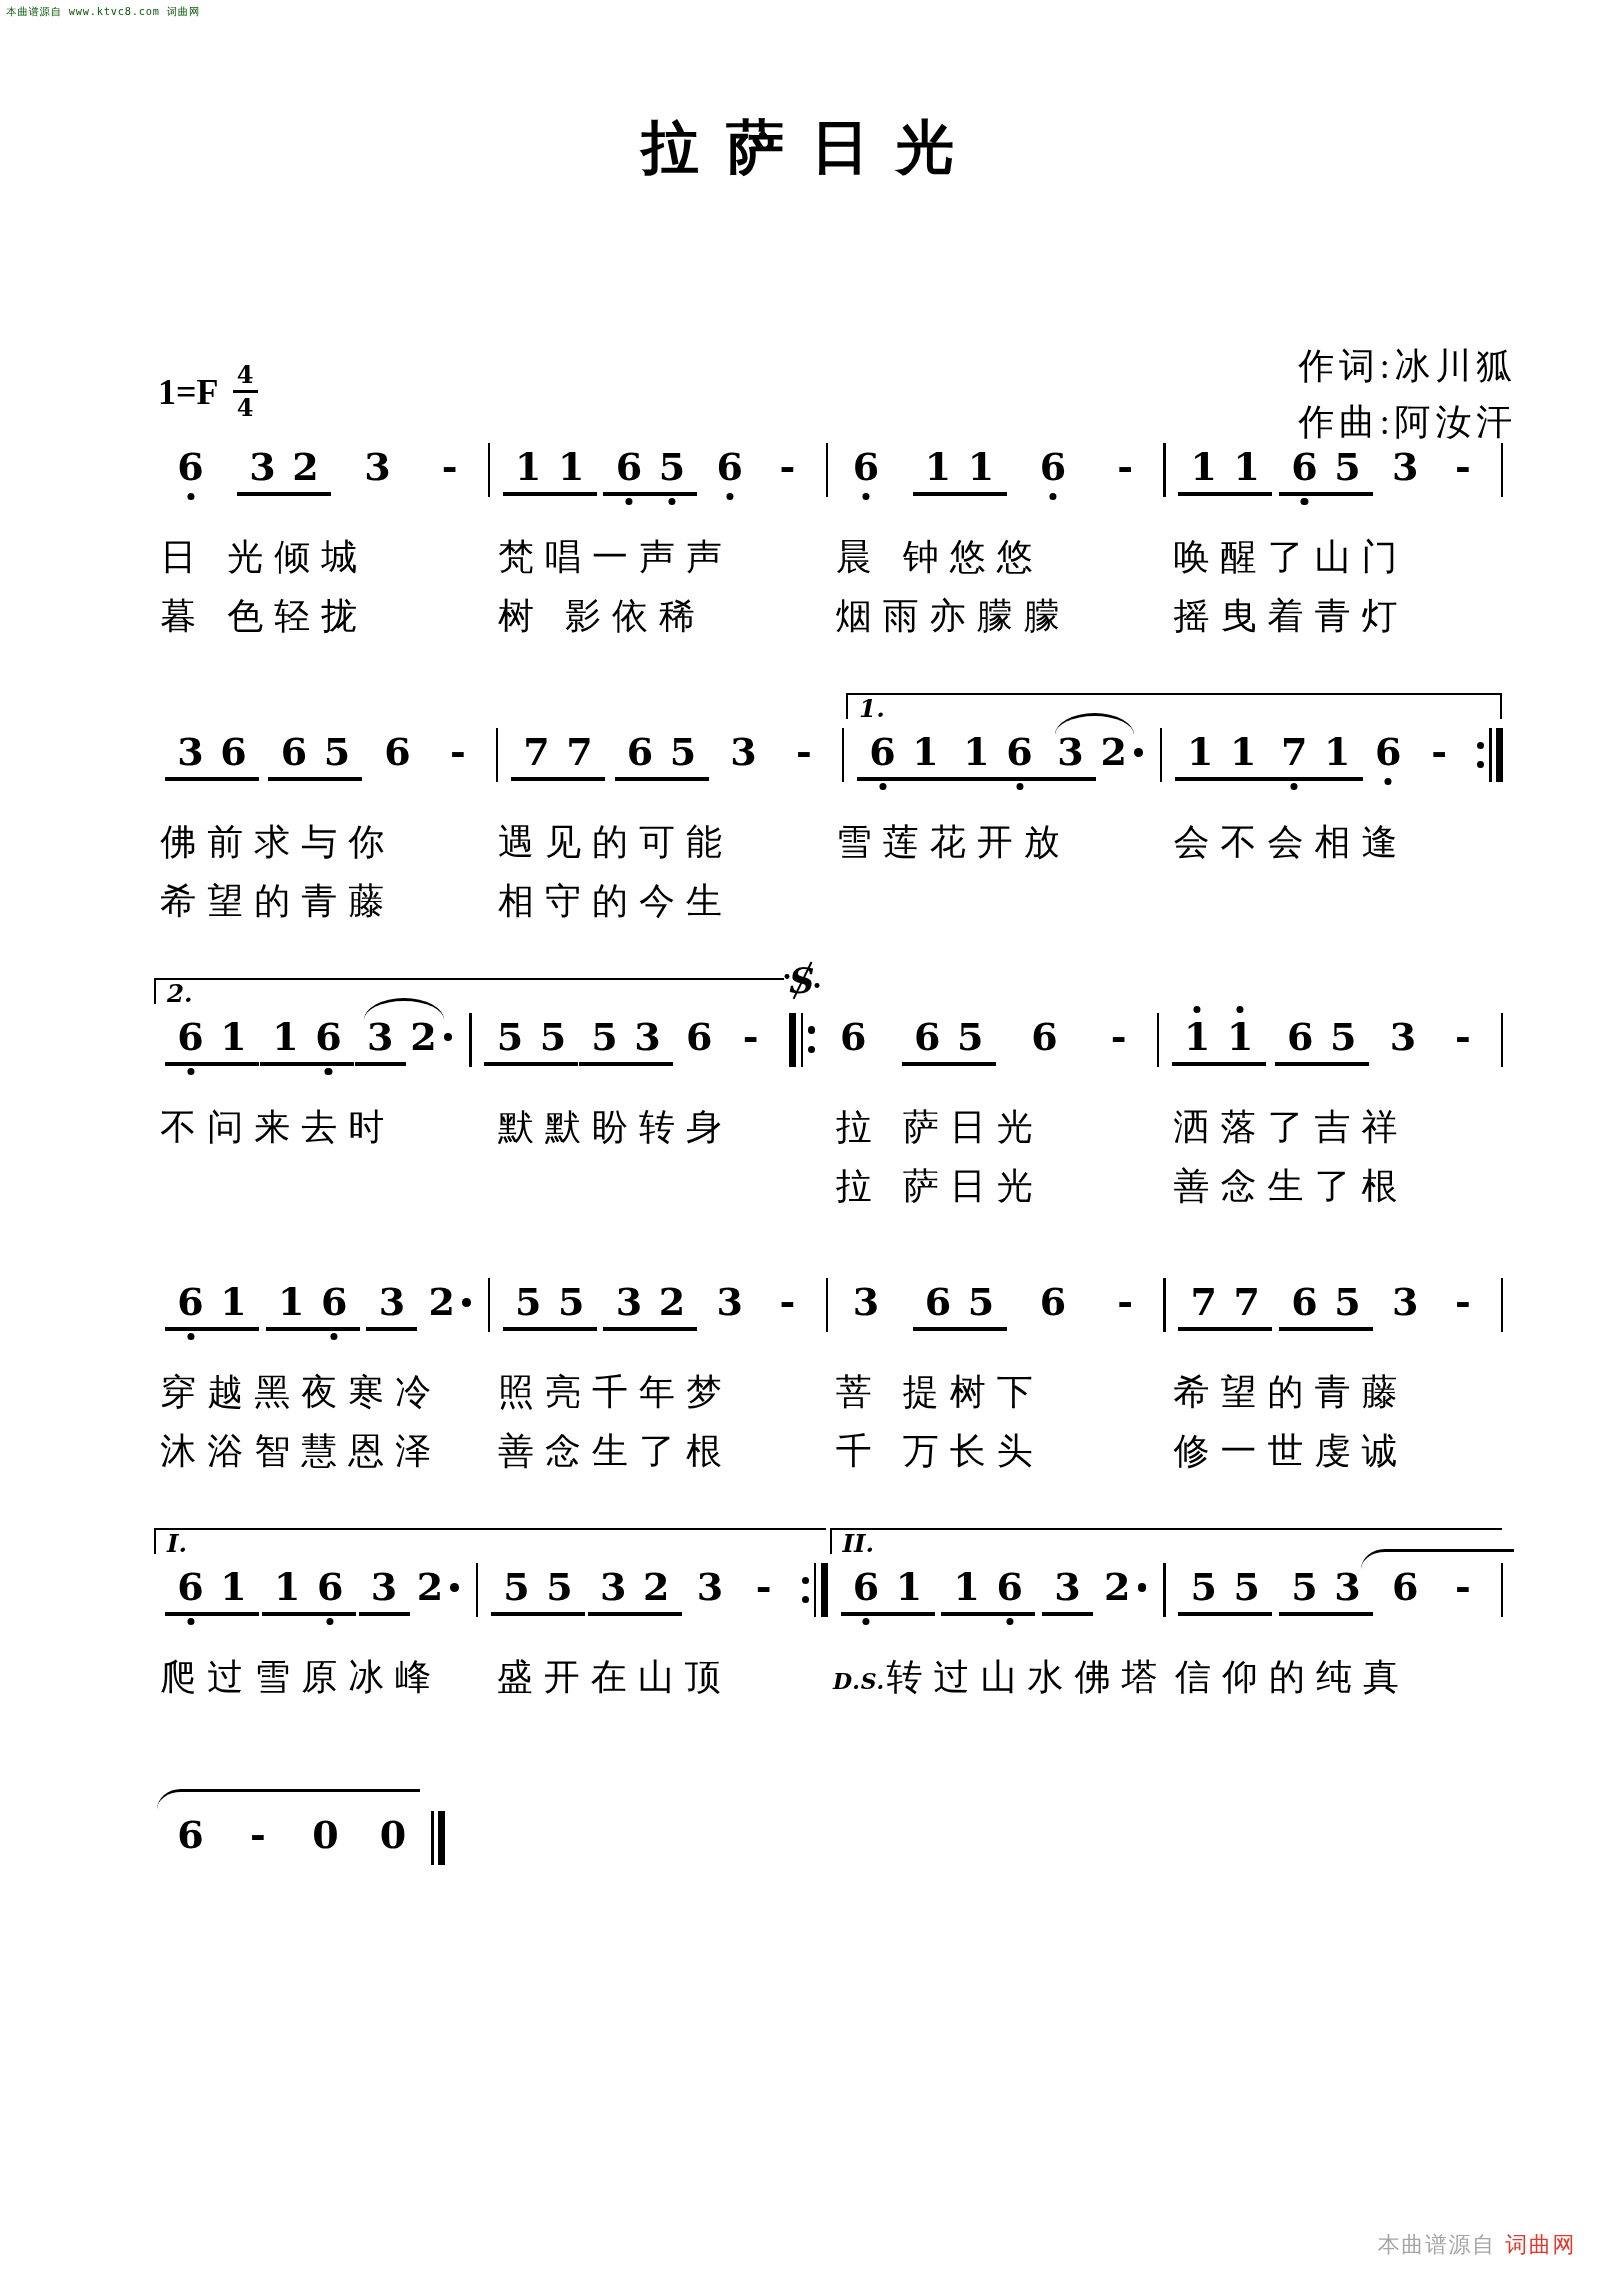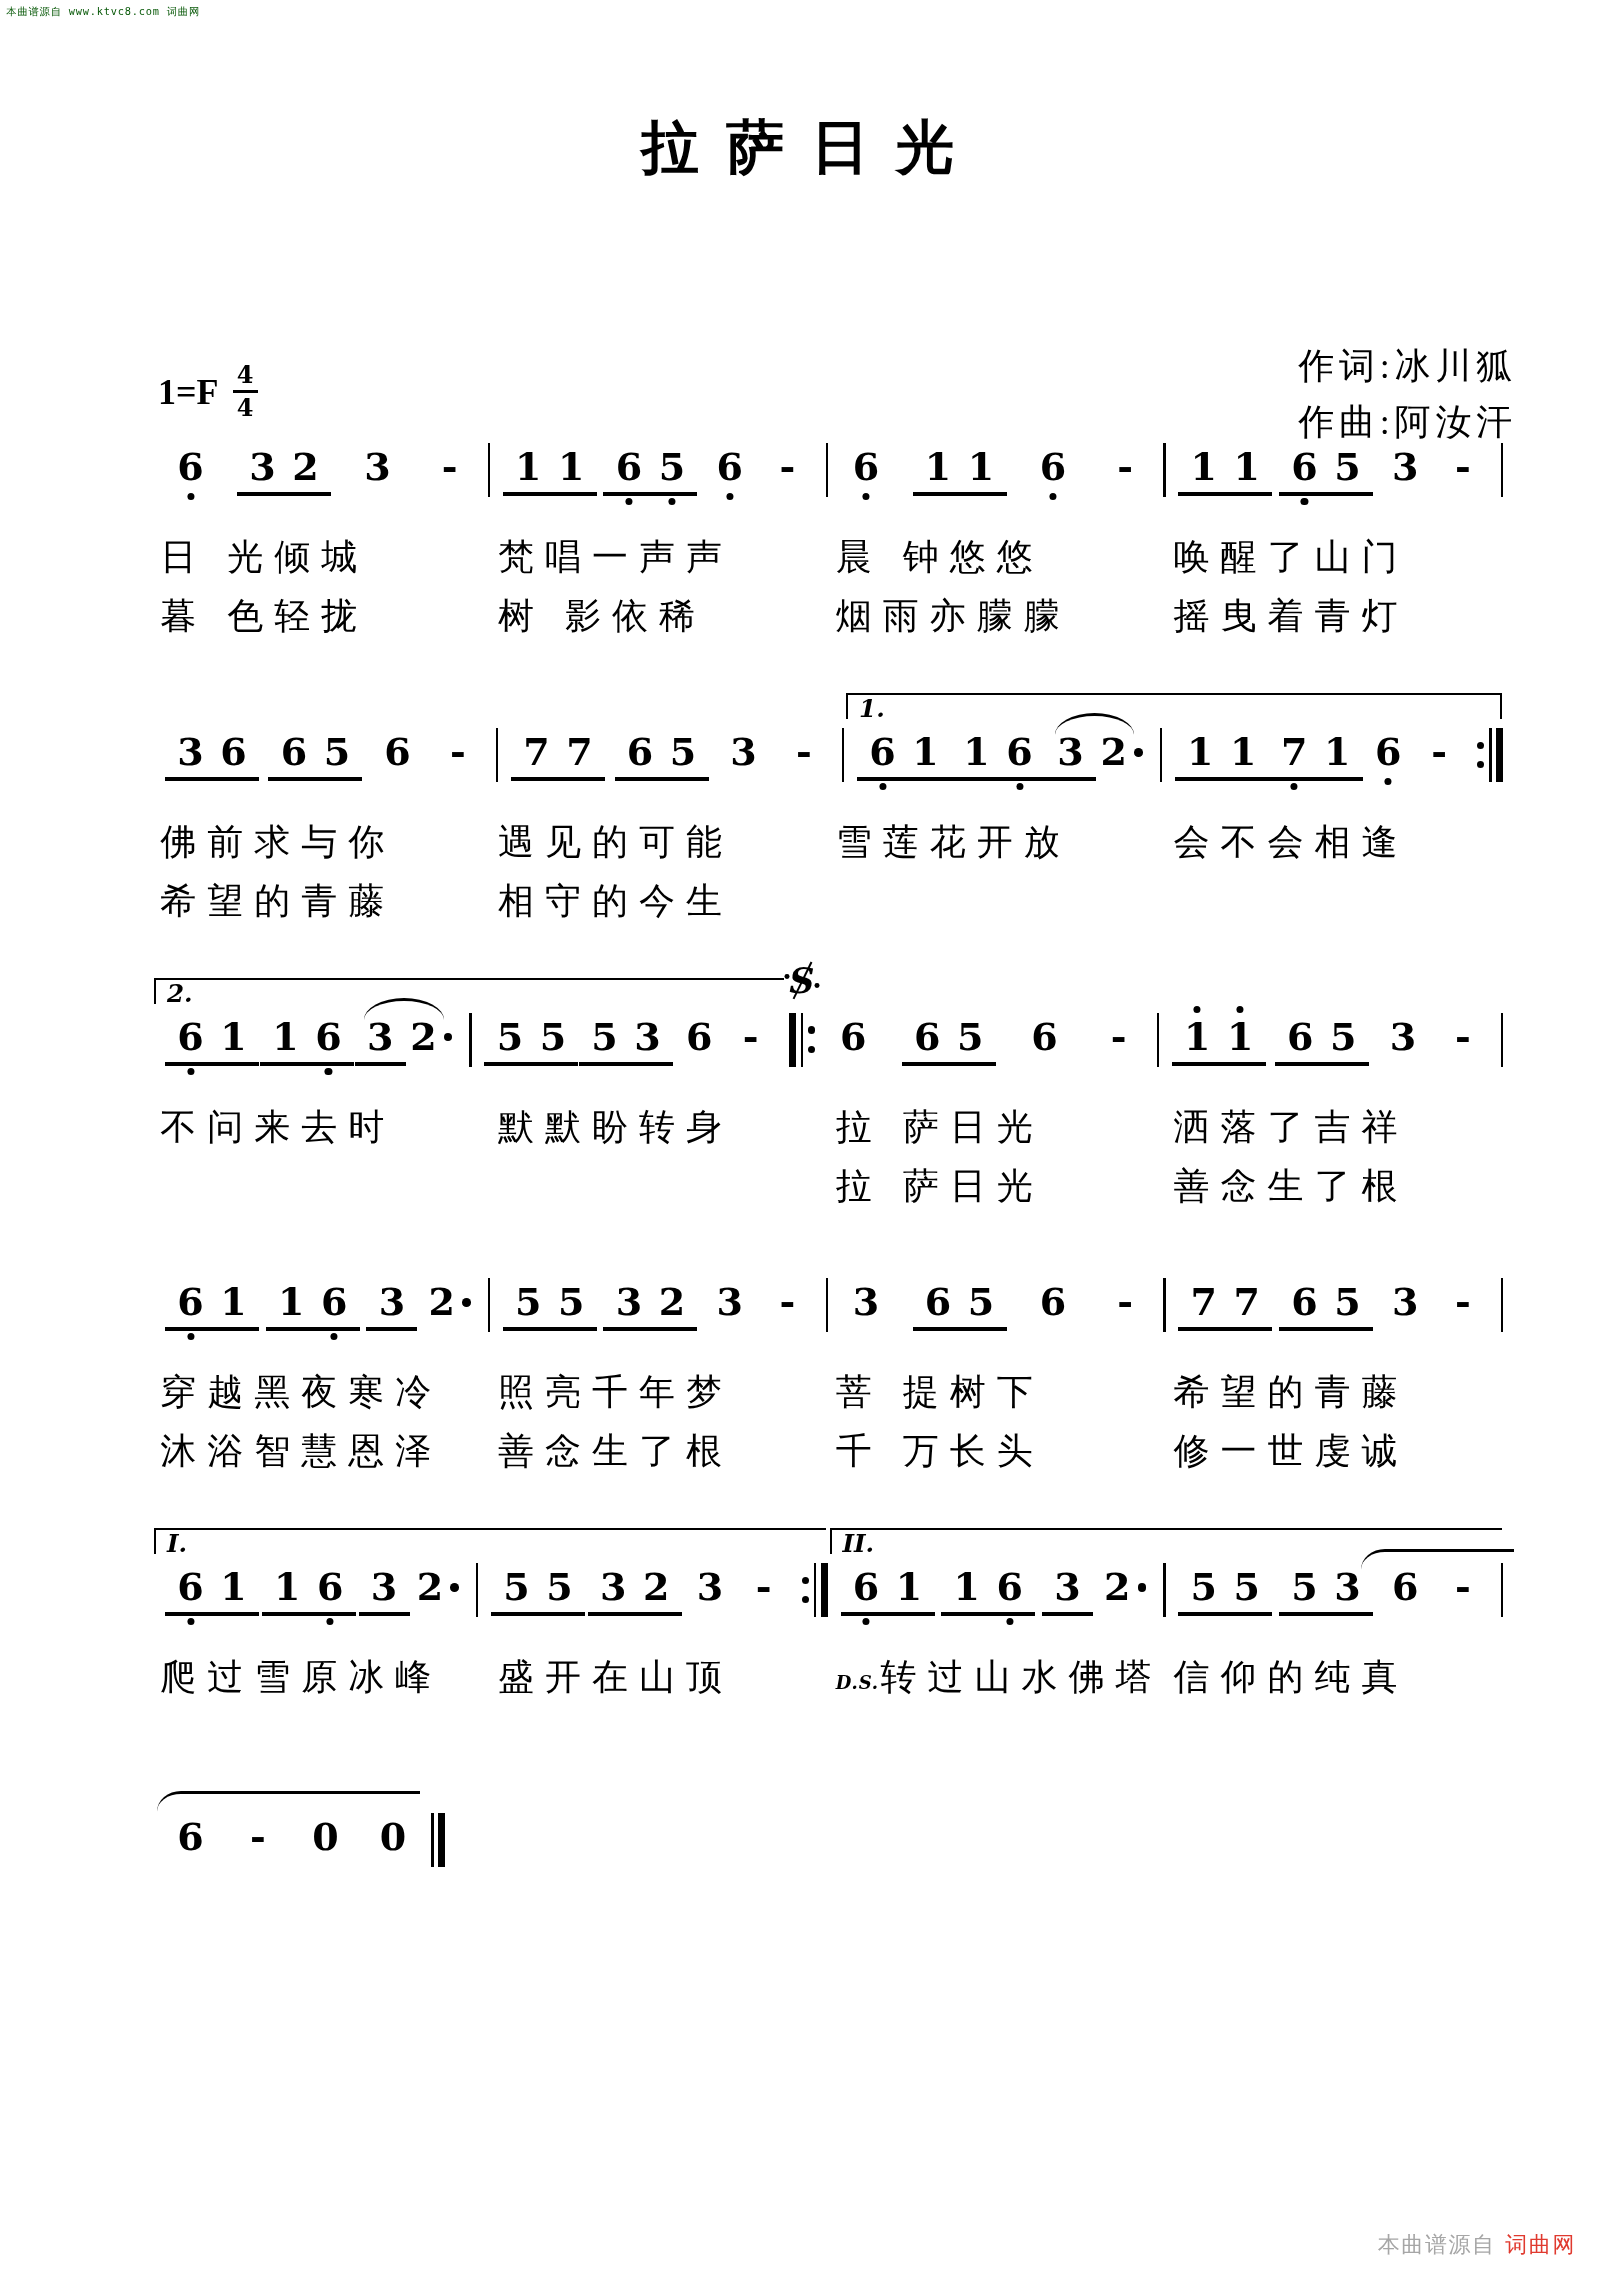--- a/index.html
+++ b/index.html
@@ -63,21 +63,21 @@
   .segno .d2{right:-4px;top:21.4px;}
   .tiefrag{position:absolute;height:20.6px;border-top:3.2px solid var(--ink,#000);
            border-top-left-radius:24px 20.6px;}
   .tieout{top:-19px;right:-14.3px;width:46%;}
   .tiein{top:14.3px;left:3.2px;right:27px;}
   .system.narrow .bars-row{padding-top:41px;}
   .lyr-row{display:flex;margin-top:11px;min-height:48px;}
   .lyr-cell{flex:1 1 0;font-size:36px;letter-spacing:11px;white-space:pre;
             padding-left:6.3px;line-height:48px;}
   .ds{font-family:"DejaVu Serif",serif;font-style:italic;font-weight:bold;
-      font-size:18px;letter-spacing:0.8px;margin-right:1.6px;text-align:center;}
+      font-size:22px;letter-spacing:0.8px;margin-right:1.6px;text-align:center;}
   
   .wm-bottom{position:absolute;right:46px;bottom:35px;font-size:22px;letter-spacing:1.6px;}
   .wm-bottom .plain{color:var(--footer-gray,#a6a6a6);}
   .wm-bottom .red{color:var(--footer-red,#e03a2f);margin-left:9.5px;}
 </style>
 </head>
 <body>
 
 <div class="page" style="--ink: #000000; --bg: #ffffff; --wm-green: #0a5a0a; --footer-gray: #a6a6a6; --footer-red: #e03a2f;">
   <div class="wm-top">本曲谱源自 www.ktvc8.com 词曲网</div>

